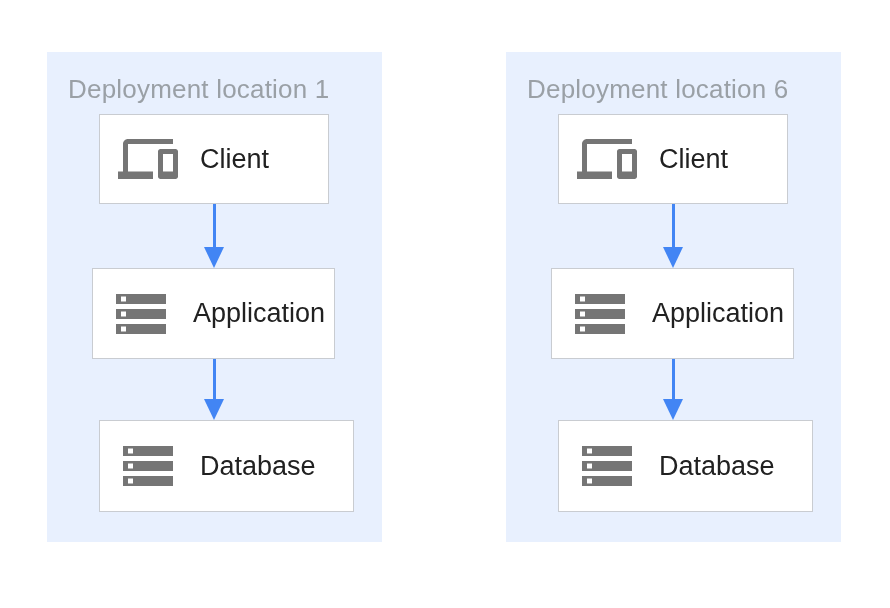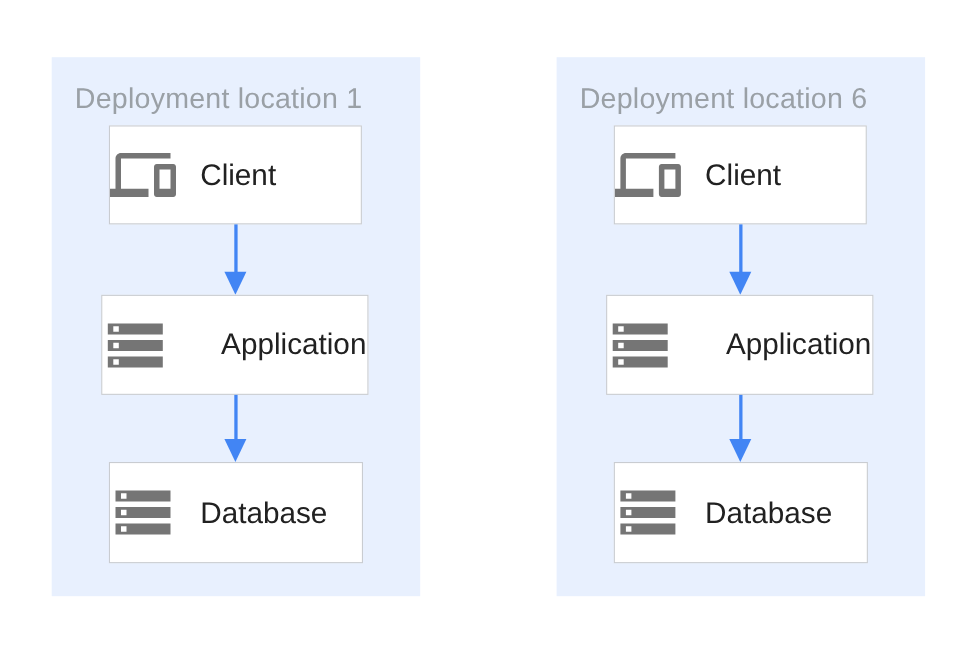--- a/index.html
+++ b/index.html
@@ -37,24 +37,25 @@
     color:var(--title-text);
     white-space:nowrap;
     letter-spacing:0.2px;
   }
   .node{
     position:absolute;
     background:var(--node-bg);
     border:1px solid var(--node-border);
     display:flex;
     align-items:center;
+    padding-left:18px;
   }
   .node-client{left:52px;top:62px;width:230px;height:90px;}
-  .node-application{left:45px;top:216px;width:243px;height:91px;gap:26px;}
-  .node-database{left:52px;top:368px;width:231px;height:92px;}
+  .node-application{left:45px;top:216px;width:243px;height:91px;}
+  .node-database{left:52px;top:368px;width:255px;height:92px;}
   .node .icon{
     width:60px;height:60px;
     margin-right:22px;
     flex:0 0 auto;
     display:flex;align-items:center;justify-content:center;
   }
   .node .icon svg{width:60px;height:60px;fill:var(--icon-gray);}
   .node-label{
     font-size:27px;
     color:var(--label-text);

